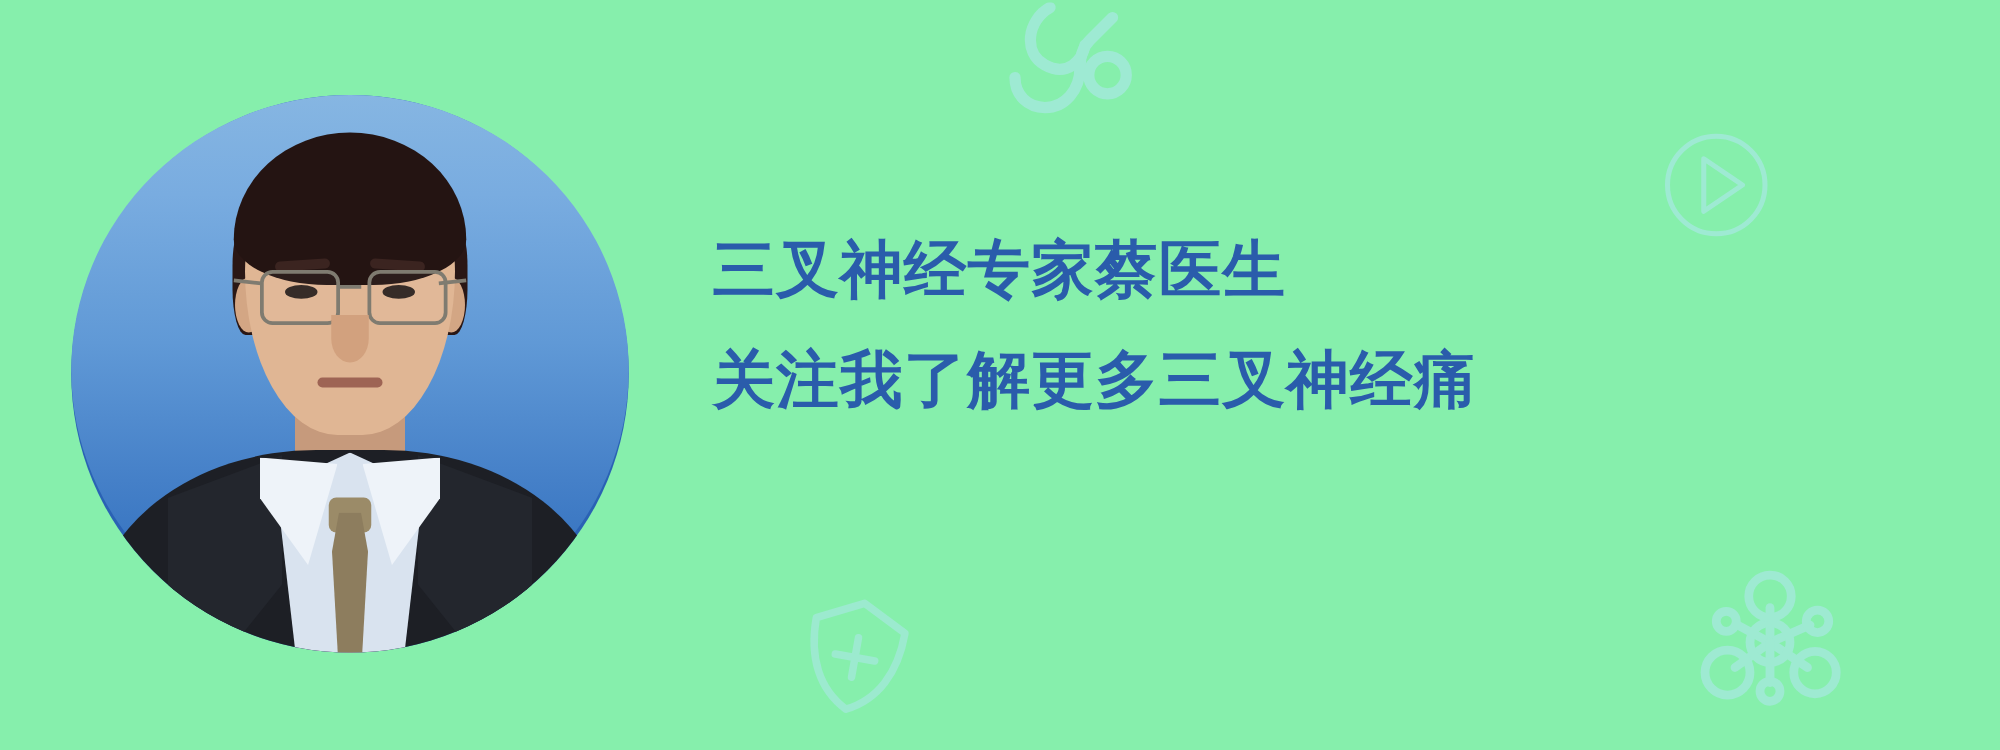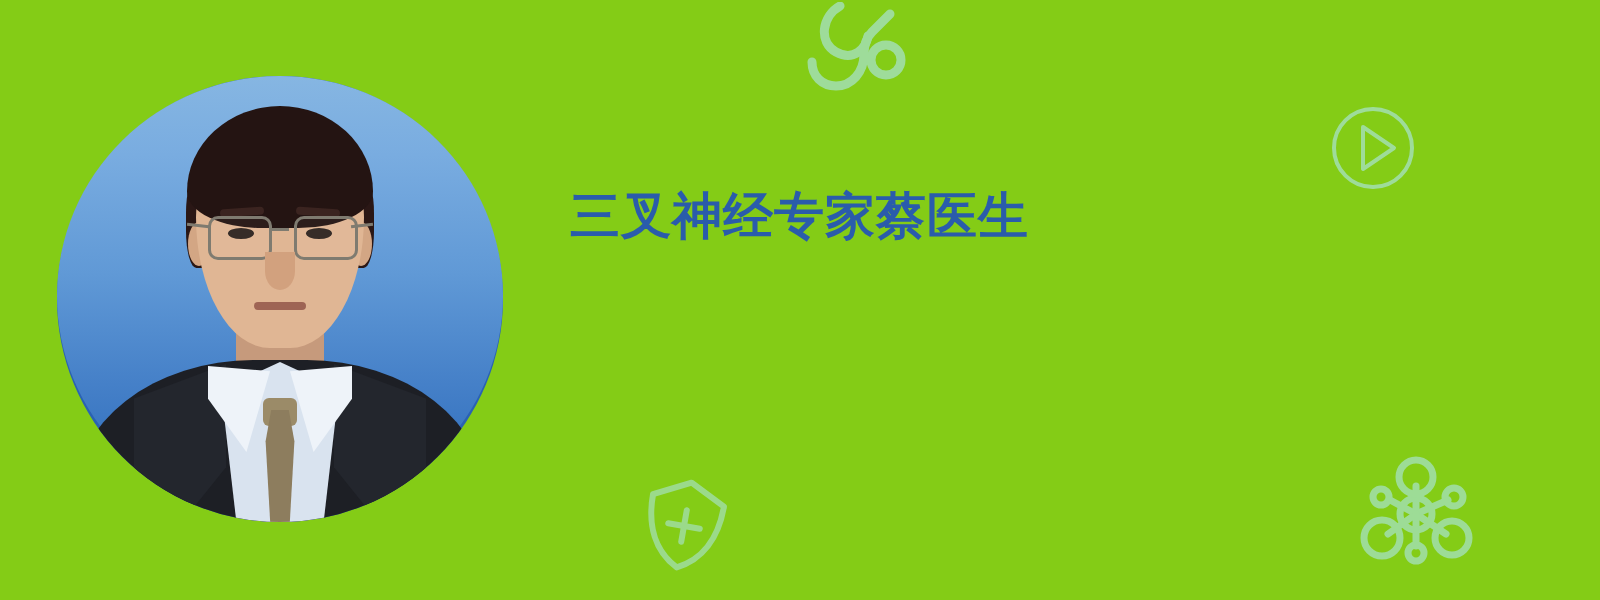--- a/index.html
+++ b/index.html
@@ -5,21 +5,21 @@
   html, body {
     margin: 0;
     padding: 0;
     background: #ffffff;
   }
   #banner {
     position: relative;
     width: 1600px;
     height: 600px;
     overflow: hidden;
-    background: #84cc16;
+    background: #86efac;
     font-family: "Liberation Sans", "DejaVu Sans", sans-serif;
   }
 
   
   .deco {
     position: absolute;
     pointer-events: none;
   }
   .deco svg { display: block; }
 
@@ -350,15 +350,16 @@
       <div class="p-shirt"></div>
       <div class="p-collar-l"></div>
       <div class="p-collar-r"></div>
       <div class="p-tieknot"></div>
       <div class="p-tie"></div>
     </div>
   </div>
 
   <div id="text-block">
     <div class="headline">三叉神经专家蔡医生</div>
+    <div class="headline">关注我了解更多三叉神经痛</div>
   </div>
 
 </div>
 
 </body></html>

